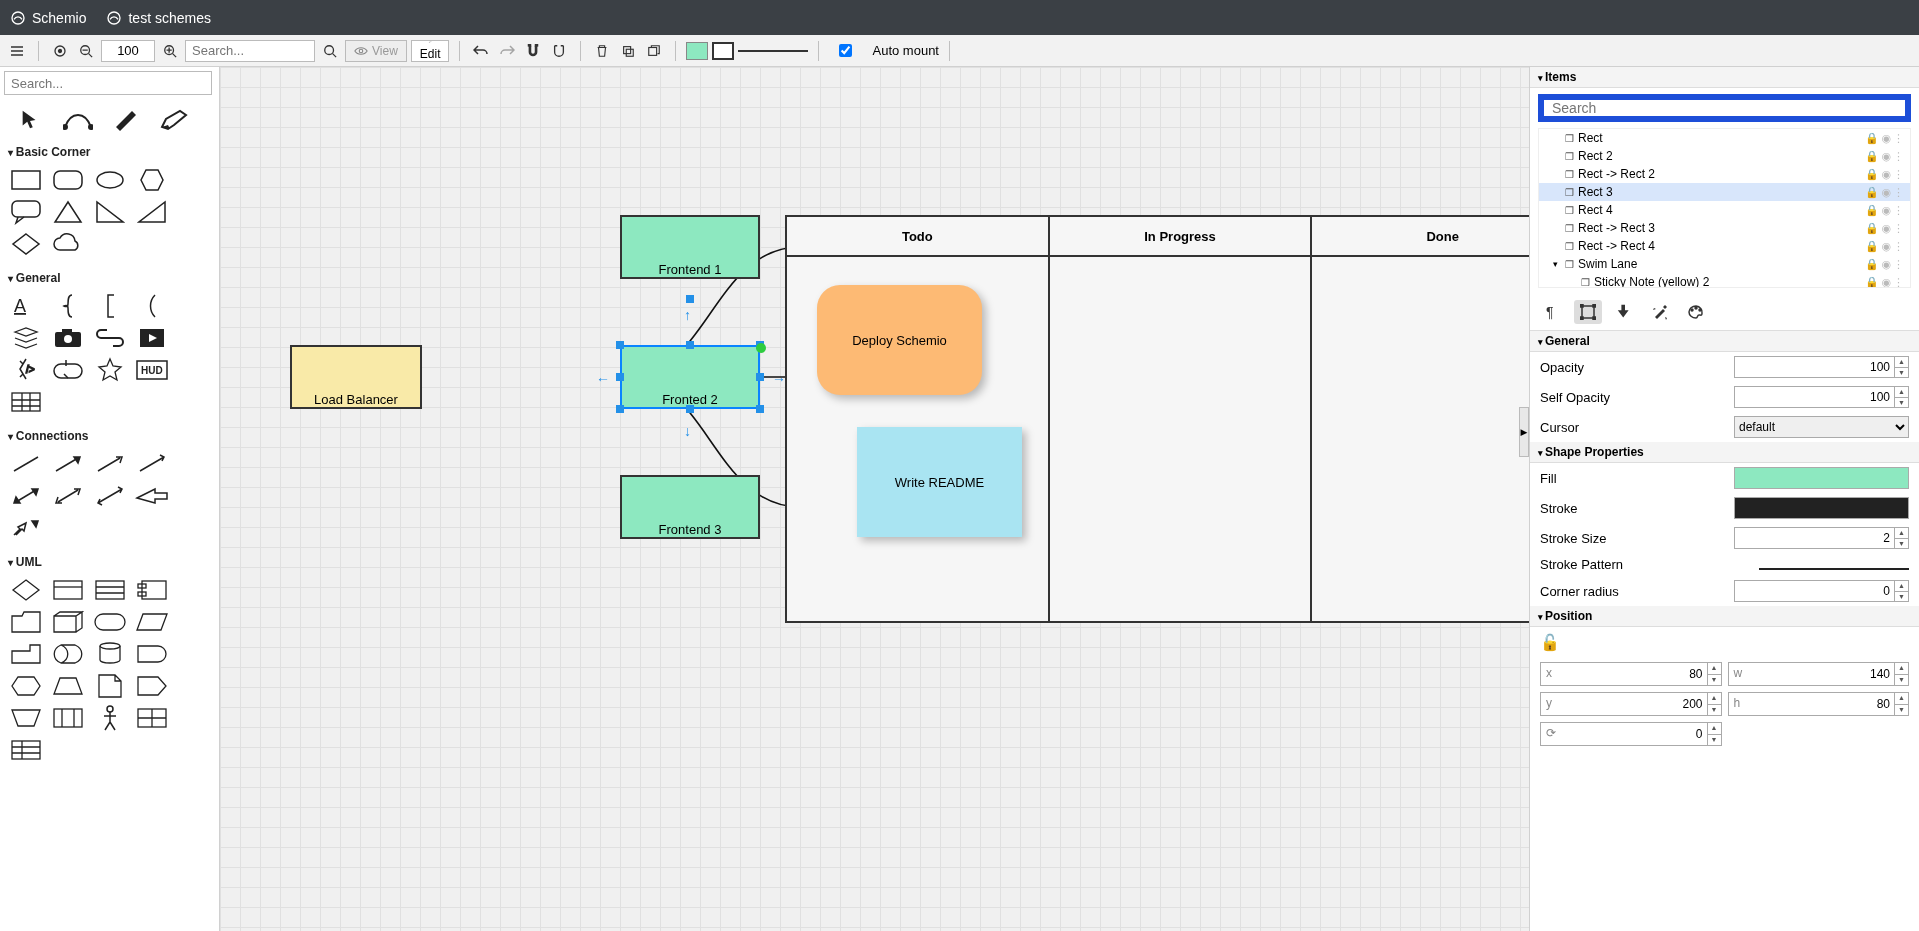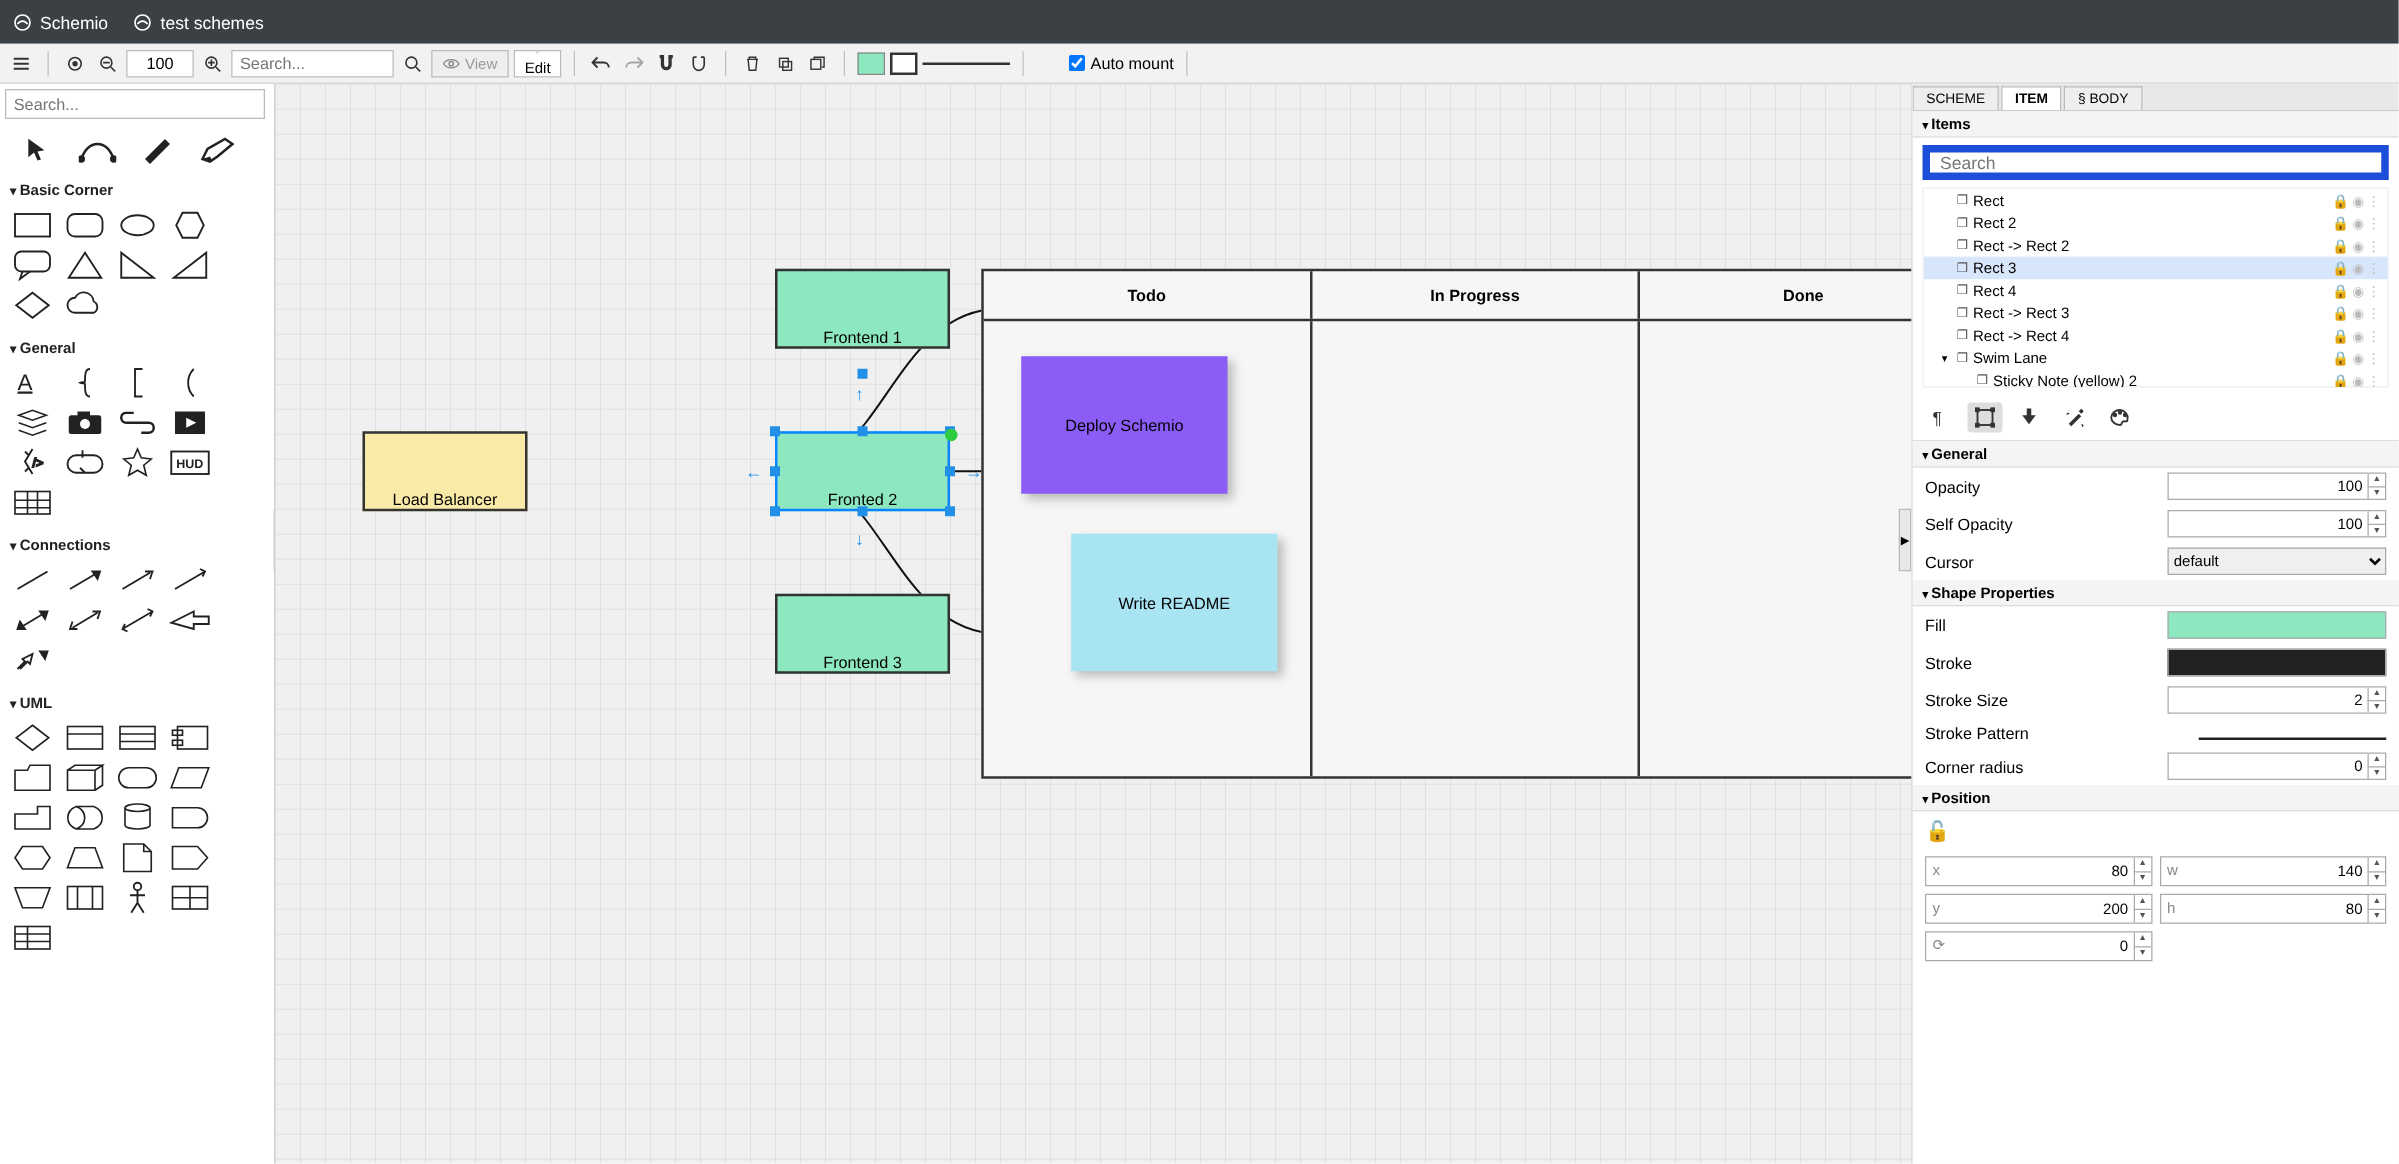--- a/index.html
+++ b/index.html
@@ -16,21 +16,21 @@
 .toolbar .tbtn { width: 22px; height: 22px; display: flex; align-items: center; justify-content: center; cursor: pointer; border-radius: 3px; }
 .toolbar input[type=text].zoom { width: 54px; height: 22px; text-align: center; border: 1px solid #bbb; font-size: 13px; }
 .toolbar input[type=text].search { width: 130px; height: 22px; border: 1px solid #bbb; padding: 0 6px; font-size: 13px; }
 .toolbar .mode-btn { height: 22px; padding: 0 8px; border: 1px solid #bbb; display: flex; align-items: center; gap: 4px; font-size: 12px; cursor: pointer; background: #fff; }
 .toolbar .mode-btn.active { background: #fff; flex-direction: column; }
 .toolbar .mode-btn.inactive { color: #999; background: #eee; }
 .toolbar .fill-swatch { width: 22px; height: 18px; background: #8de8c0; border: 1px solid #888; }
 .toolbar .stroke-swatch { width: 22px; height: 18px; background: #fff; border: 2px solid #333; }
 .toolbar .line-swatch { width: 70px; height: 18px; display: flex; align-items: center; }
 .toolbar .line-swatch .ln { width: 100%; height: 2px; background: #333; }
-.toolbar .chk { display: flex; align-items: center; gap: 4px; margin-left: 26px; }
+.toolbar .chk { display: flex; align-items: center; gap: 20px; margin-left: 10px; }
 
 
 .main { display: flex; height: calc(931px - 35px - 32px); }
 
 
 .left-panel { width: 220px; background: #fff; border-right: 1px solid #d0d0d0; overflow-y: auto; position: relative; }
 .left-panel input.search { width: 208px; margin: 4px; height: 24px; border: 1px solid #bbb; padding: 0 6px; font-size: 13px; }
 .tool-row { display: flex; gap: 8px; padding: 6px 10px; }
 .tool-row .tool { width: 40px; height: 30px; display: flex; align-items: center; justify-content: center; cursor: pointer; }
 .section-header { font-size: 12px; font-weight: bold; padding: 4px 8px; color: #222; }
@@ -59,21 +59,21 @@
 
 .swim { position: absolute; border: 2px solid #333; background: #f6f6f6; }
 .swim-header { display: flex; height: 40px; border-bottom: 2px solid #333; }
 .swim-header .col { flex: 1; display: flex; align-items: center; justify-content: center; font-weight: bold; font-size: 13px; border-right: 2px solid #333; }
 .swim-header .col:last-child { border-right: none; }
 .swim-body { display: flex; height: calc(100% - 40px); }
 .swim-body .col { flex: 1; border-right: 2px solid #333; position: relative; }
 .swim-body .col:last-child { border-right: none; }
 
 .sticky { position: absolute; width: 165px; height: 110px; display: flex; align-items: center; justify-content: center; font-size: 13px; box-shadow: 4px 4px 8px rgba(0,0,0,0.25); }
-.sticky.yellow { background: #8b5cf6; }
+.sticky.yellow { background: #fdba74; border-radius: 23px; }
 .sticky.blue { background: #a9e4f2; }
 
 .right-collapse { position: absolute; right: 0; top: 340px; width: 10px; height: 50px; background: #e8e8e8; border: 1px solid #bbb; display: flex; align-items: center; justify-content: center; font-size: 9px; cursor: pointer; }
 
 
 .right-panel { width: 390px; background: #fff; border-left: 1px solid #d0d0d0; overflow-y: auto; font-size: 13px; }
 .rp-tabs { display: flex; border-bottom: 1px solid #ccc; background: #e8e8e8; }
 .rp-tab { padding: 3px 10px; font-size: 11px; border: 1px solid #bbb; border-bottom: none; background: #eee; cursor: pointer; margin-right: 2px; margin-top: 2px; }
 .rp-tab.active { background: #fff; font-weight: bold; }
 .rp-section-h { background: #f4f4f4; padding: 3px 8px; font-size: 12px; font-weight: bold; border-bottom: 1px solid #ddd; }
@@ -631,25 +631,20 @@
           <div class="col"></div>
           <div class="col"></div>
         </div>
       </div>
 
       <div class="right-collapse">▶</div>
     </div>
   </div>
 
   <div class="right-panel">
-    <div class="rp-tabs">
-      <div class="rp-tab">SCHEME</div>
-      <div class="rp-tab active">ITEM</div>
-      <div class="rp-tab">§ BODY</div>
-    </div>
 
     <div class="rp-section-h">Items</div>
     <div class="rp-body">
       <input class="search" type="text" placeholder="Search" style="">
       <div class="item-tree" id="item-tree">
           <div class="tree-row">
             <span class="spacer" style="width:8px"></span>
             <span class="chev"></span>
             <span class="cube">❒</span>
             <span>Rect</span>

